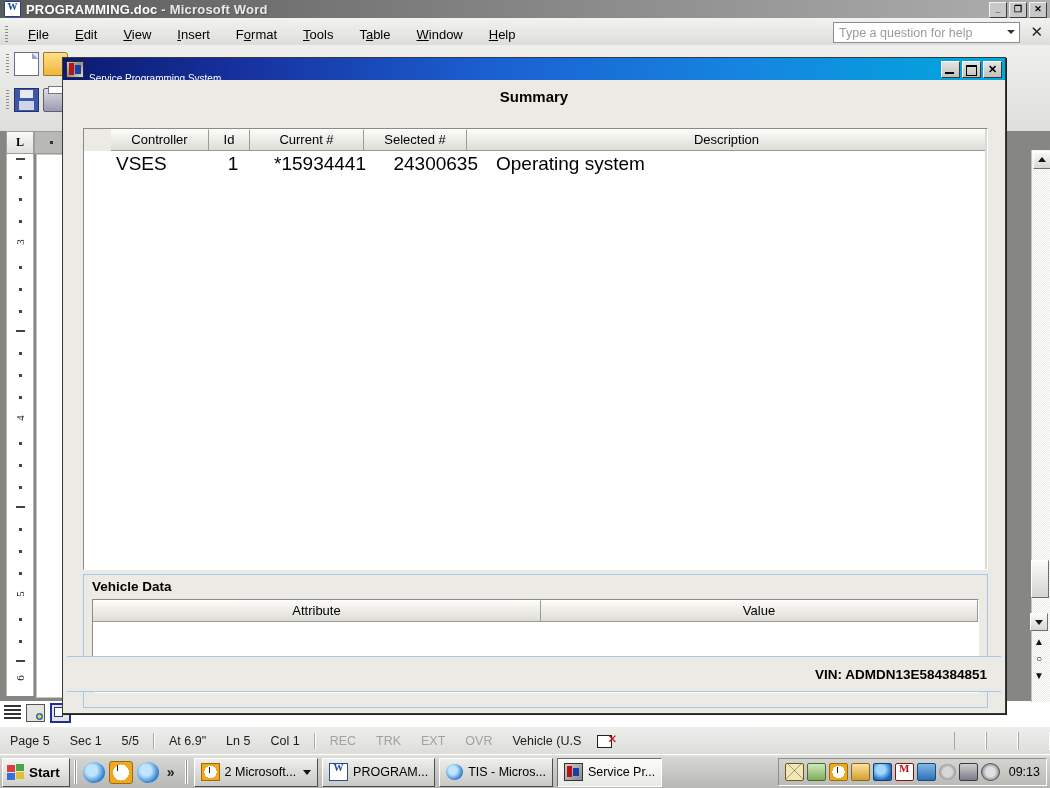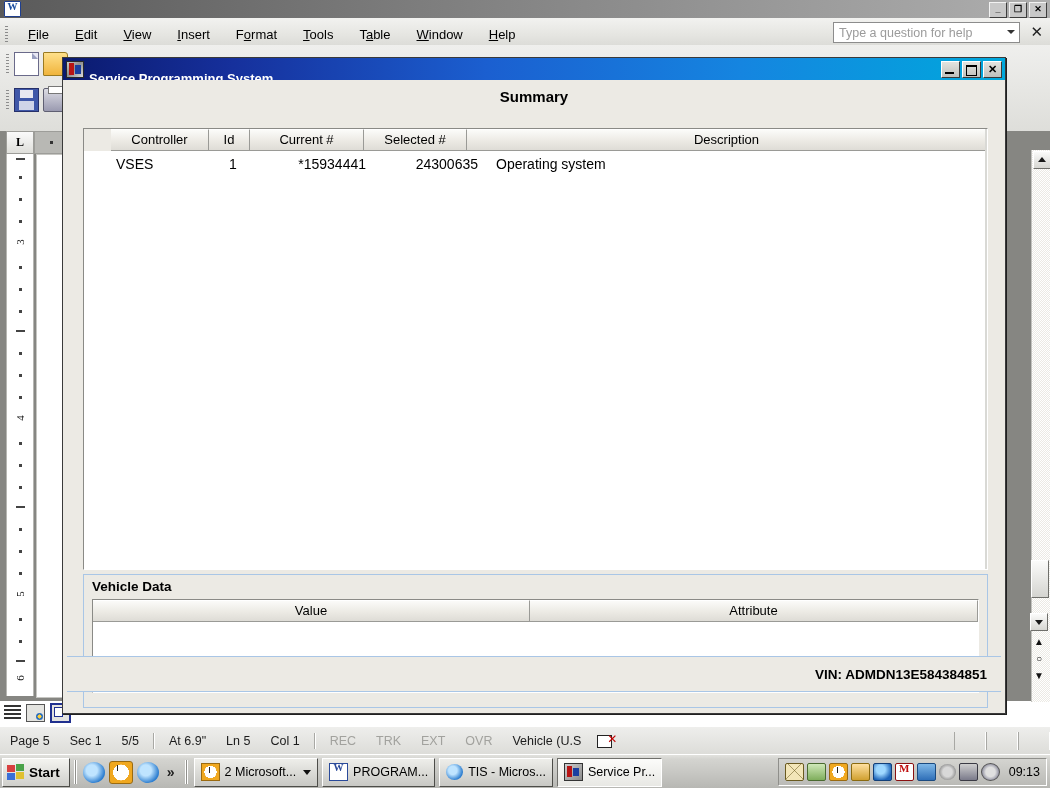--- a/index.html
+++ b/index.html
@@ -183,21 +183,21 @@
   }
   .dlg-ico{
     width:16px;height:15px;margin-left:3px;margin-right:5px;flex:0 0 auto;
     background:
       linear-gradient(135deg,#c9c9c9 0%,#8f8f8f 45%,#dcdcdc 100%);
     border:1px solid #2a2a2a;position:relative;overflow:hidden;
   }
   .dlg-ico:before{content:"";position:absolute;left:2px;top:1px;width:5px;height:12px;background:#b81414;}
   .dlg-ico:after{content:"";position:absolute;left:8px;top:3px;width:6px;height:9px;background:#1b3fa0;}
   .dlg-title-text{
-    font-size:13px;font-weight:bold;color:#ffffff;white-space:nowrap;margin-top:19px;
+    font-size:10px;font-weight:normal;color:#ffffff;white-space:nowrap;margin-top:19px;
   }
   .dlg-winbtns{position:absolute;right:3px;top:3px;display:flex;gap:2px;}
   .dlg-wb{
     width:17px;height:15px;
     background:linear-gradient(to bottom,#e4e4e0,#c0c0bc);
     border-top:1px solid #ffffff;border-left:1px solid #ffffff;
     border-right:1px solid #3a3a3a;border-bottom:1px solid #3a3a3a;
     position:relative;
   }
   .wb-min:after{content:"";position:absolute;left:3px;bottom:3px;width:9px;height:2px;background:#000;}
@@ -220,21 +220,21 @@
   }
   .grid-head{display:flex;height:22px;background:#eceae4;}
   .gh{
     background:linear-gradient(to bottom,#fbfbf9 0%,#eceae4 55%,#dedcd6 100%);
     border-right:1px solid #9a9a96;border-bottom:1px solid #9a9a96;
     border-top:1px solid #ffffff;
     font-size:13px;color:#000;text-align:center;line-height:20px;
     white-space:nowrap;overflow:hidden;
   }
   .grid-row{display:flex;height:26px;align-items:center;}
-  .gc{font-size:14px;color:#000;white-space:nowrap;overflow:hidden;}
+  .gc{font-size:19px;color:#000;white-space:nowrap;overflow:hidden;}
   .c-controller{width:97px;margin-left:27px;}
   .c-id{width:40px;}
   .c-current{width:113px;}
   .c-selected{width:102px;}
   .c-desc{flex:1;}
   .grid-row .c-controller{padding-left:5px;}
   .grid-row .c-id{text-align:center;}
   .grid-row .c-current{text-align:right;padding-right:10px;}
   .grid-row .c-selected{text-align:right;padding-right:8px;}
   .grid-row .c-desc{padding-left:10px;}
@@ -367,20 +367,23 @@
 </style>
 </head>
 <body>
 
 <div class="root">
 
   <div class="word-canvas"></div>
 
   <div class="word-titlebar">
     <div class="word-title-icon"></div>
+    <div class="word-title-text">
+      <span class="docname">PROGRAMMING.doc</span><span> - Microsoft Word</span>
+    </div>
     <div class="winbtns">
       <div class="winbtn">_</div>
       <div class="winbtn">❐</div>
       <div class="winbtn">✕</div>
     </div>
   </div>
 
   <div class="word-menubar">
     <div class="grip"></div>
     <div class="menu-item"><u>F</u>ile</div>
@@ -518,22 +521,22 @@
           <div class="gc c-selected">24300635</div>
           <div class="gc c-desc">Operating system</div>
         </div>
         <div class="grid-scroll"></div>
       </div>
 
       <div class="vd-panel">
         <div class="vd-title">Vehicle Data</div>
         <div class="vd-grid">
           <div class="vd-head">
+            <div class="vd-h vd-attr">Attribute</div>
             <div class="vd-h vd-val">Value</div>
-            <div class="vd-h vd-attr">Attribute</div>
           </div>
         </div>
       </div>
 
       <div class="vin-bar">
         <div class="vin-text">VIN: ADMDN13E584384851</div>
       </div>
 
 
     </div>

